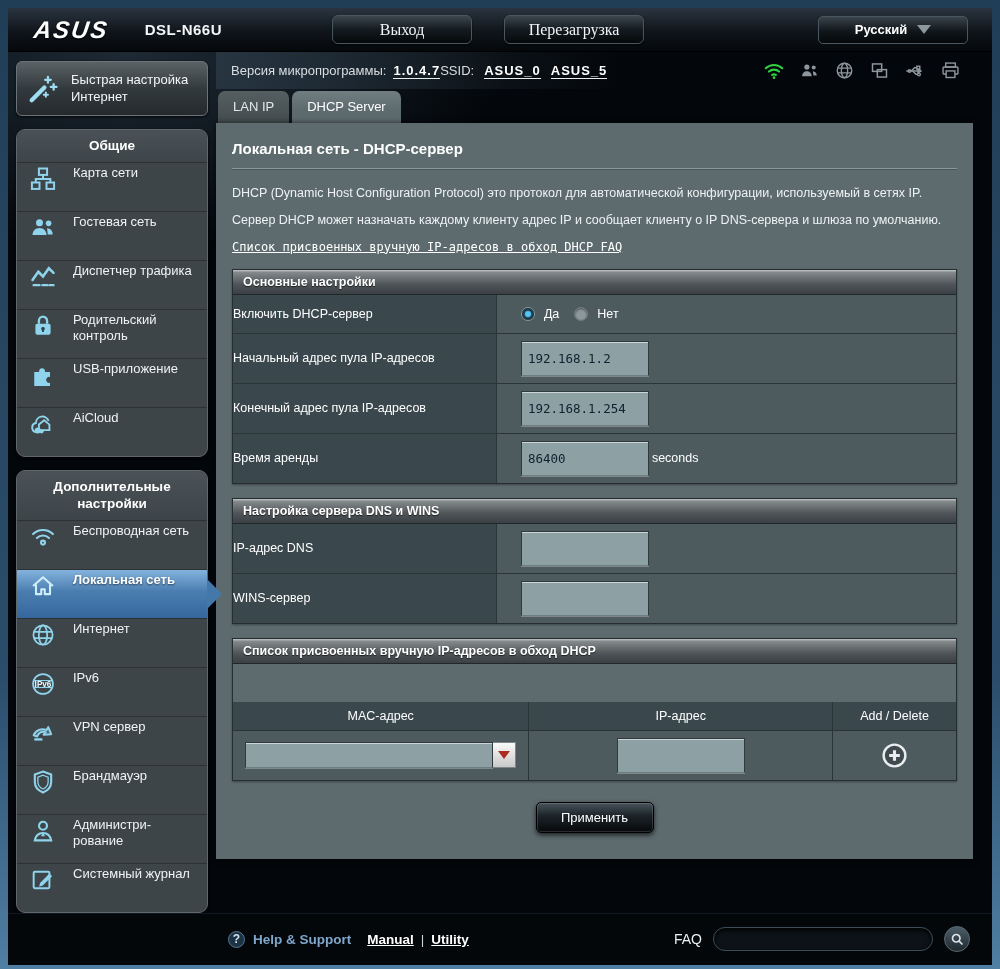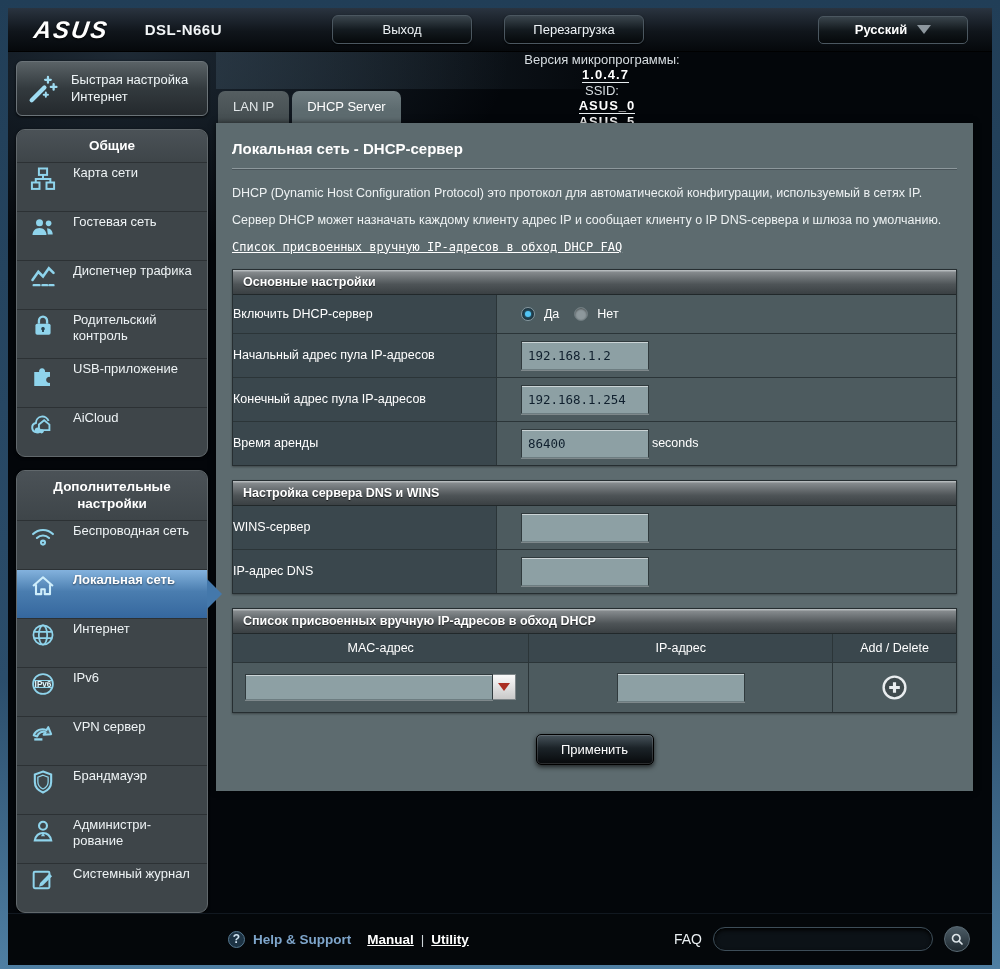--- a/index.html
+++ b/index.html
@@ -4,21 +4,21 @@
 <style>
   * { margin:0; padding:0; box-sizing:border-box; }
   html,body { width:1000px; height:969px; overflow:hidden; background:linear-gradient(180deg,#213e57 0%,#2b4d6b 70%,#4f7fa3 100%); font-family:"Liberation Sans",sans-serif; }
   .frame { position:absolute; top:8px; left:8px; right:8px; bottom:9px; background:#000; display:flex; flex-direction:column; }
 
   
   .topbar { height:44px; flex:none; display:flex; align-items:center; padding-left:26px;
     background:linear-gradient(180deg,#2a3440 0%,#10151b 55%,#05080b 100%); border-bottom:1px solid #000; }
   .brand-logo { color:#fff; font-size:24px; font-weight:bold; font-style:italic; letter-spacing:2px; transform:skewX(-8deg); text-shadow:0 1px 2px #000; }
   .brand-model { color:#f2f5f7; font-size:15px; font-weight:bold; margin-left:20px; letter-spacing:.5px;padding-left:16px; }
-  .top-btn { width:140px; height:29px; border-radius:6px; color:#eef3f6; font-size:13px; font-family:Liberation Sans, sans-serif;
+  .top-btn { width:140px; height:29px; border-radius:6px; color:#eef3f6; font-size:16px; font-family:Liberation Serif, serif;
     background:linear-gradient(180deg,#3b464e 0%,#141b20 50%,#05080a 100%); border:1px solid #4b5760; box-shadow:0 1px 2px rgba(0,0,0,.7); cursor:pointer; }
   .btn-logout { margin-left:110px; }
   .btn-reboot { margin-left:32px; }
   .lang-select { margin-left:auto; margin-right:24px; width:150px; height:28px; border-radius:5px; display:flex; align-items:center; justify-content:center; gap:10px;
     background:linear-gradient(180deg,#39444c 0%,#10161a 55%,#05080a 100%); border:1px solid #4b5760; color:#fff; font-size:13px; font-weight:bold; cursor:pointer; }
   .lang-caret { width:0; height:0; border-left:7px solid transparent; border-right:7px solid transparent; border-top:9px solid #8d979e; }
 
   
   .main { flex:1; display:flex; background:radial-gradient(ellipse 620px 320px at 12% 0%, rgba(92,124,152,.30), transparent 62%), #03060a; }
 
@@ -36,21 +36,21 @@
   .side-item .icon { width:36px; flex:none; display:flex; justify-content:center; }
   .side-item .lbl { color:#eef3f5; font-size:13px; line-height:1.25; max-width:128px; }
   .side-item.selected { background:linear-gradient(180deg,#83b2dd 0%,#4a7daf 45%,#35679e 100%); }
   .side-item.selected .lbl { font-weight:bold; color:#fff; text-shadow:0 1px 2px rgba(0,0,0,.55); }
   .side-item.selected::after { content:""; position:absolute; right:-15px; top:50%; transform:translateY(-50%);
     border-left:15px solid #4478ab; border-top:15px solid transparent; border-bottom:15px solid transparent; }
 
   
   .content { flex:1; display:flex; flex-direction:column; padding-right:19px; min-width:0; }
   .infobar { height:37px; display:flex; align-items:center; padding-left:15px; font-size:13px; color:#d8dee2;
-    background:linear-gradient(90deg, rgba(52,70,84,.55), rgba(5,8,11,0) 55%);flex-direction:column; }
+    background:linear-gradient(90deg, rgba(52,70,84,.55), rgba(5,8,11,0) 55%); }
   .fw-val, .ssid-val { color:#fff; font-weight:bold; border-bottom:1px solid #e8edf0; letter-spacing:1px; cursor:pointer; }
   .fw-val { margin-left:7px; }
   .ssid-label { }
   .ssid-val { margin-left:10px; }
   .status-icons { margin-left:auto; margin-right:12px; display:flex; align-items:center; gap:14px; }
   .status-icons svg { display:block; cursor:pointer; }
 
   .tabs { height:34px; display:flex; align-items:flex-end; gap:3px; padding-left:2px; }
   .tab { padding:8px 15px 9px; border-radius:7px 7px 0 0; font-size:13px; cursor:pointer; }
   .tab-inactive { background:linear-gradient(180deg,#555e61,#434c4f); color:#e3e8ea; }
@@ -65,31 +65,31 @@
   .section { border:1px solid #262e31; margin-top:14px; box-shadow:0 1px 2px rgba(0,0,0,.35); }
   .section-header { height:25px; line-height:24px; padding-left:10px; color:#fff; font-weight:bold; font-size:12.5px;
     background:linear-gradient(180deg,#c2c7c9 0%,#84898c 10%,#4e5457 60%,#3a4043 100%);
     border-bottom:1px solid #21282a; text-shadow:0 1px 1px rgba(0,0,0,.65); }
   .form-row { display:flex; }
   .form-row + .form-row { border-top:1px solid #2b3538; }
   .cell-label { width:36.5%; flex:none; background:#3a474d; color:#fff; padding:11px 0; font-size:12.5px; border-right:1px solid #2b3538; display:flex; align-items:center; }
   .cell-value { flex:1; background:#4d5b5f; padding:7px 24px; display:flex; align-items:center; gap:3px; min-height:38px; }
   .unit { color:#fff; font-size:12.5px; }
 
-  .text-input { width:128px; height:29px; background:#8da0a4; border:1px solid #303a3d; border-bottom-color:#6d7d81; color:#10202e;
+  .text-input { width:128px; height:35px; background:#8da0a4; border:1px solid #303a3d; border-bottom-color:#6d7d81; color:#10202e;
     font-family:"DejaVu Sans Mono",monospace; font-size:12.5px; padding:0 6px;
     box-shadow:inset 0 1px 0 rgba(255,255,255,.55), 0 1px 0 rgba(255,255,255,.28); }
 
   .radio { width:14px; height:14px; border-radius:50%; display:inline-block; position:relative; cursor:pointer; }
   .radio-on { background:#16232a; border:1px solid #8b979c; }
   .radio-on::after { content:""; position:absolute; inset:3px; border-radius:50%; background:#52c5f5; box-shadow:0 0 5px #52c5f5; }
   .radio-off { background:#8d989c; border:1px solid #6d7a7e; box-shadow:inset 0 1px 2px rgba(0,0,0,.5); }
   .radio-lbl { color:#fff; font-size:12.5px; margin:0 12px 0 6px; cursor:pointer; }
 
-  .mtable-header { display:flex; background:#3a474d; }
+  .mtable-header { display:flex; background:#3a474d;margin-top:38px; }
   .mh { padding:7px 4px; text-align:center; color:#fff; font-size:12.5px; }
   .mh-mac { width:41%; border-right:1px solid #2b3538; }
   .mh-ip { width:42%; border-right:1px solid #2b3538; }
   .mh-add { flex:1; }
   .mtable-row { display:flex; border-top:1px solid #2b3538; background:#4d5b5f; }
   .mcell { display:flex; align-items:center; justify-content:center; min-height:49px; }
   .mcell-mac { width:41%; border-right:1px solid #2b3538; padding:0 12px; }
   .mcell-ip { width:42%; border-right:1px solid #2b3538; }
   .mcell-add { flex:1; }
   .combo { display:flex; width:100%; height:26px; }
@@ -399,28 +399,28 @@
               <span class="unit">seconds</span>
             </div>
           </div>
         </div>
 
         
         <div class="section">
           <div class="section-header">Настройка сервера DNS и WINS</div>
 
           <div class="form-row">
+            <div class="cell-label">IP-адрес DNS</div>
+            <div class="cell-value">
+              <input class="text-input" type="text" value="" style="">
+            </div>
+          </div>
+
+          <div class="form-row">
             <div class="cell-label">WINS-сервер</div>
-            <div class="cell-value">
-              <input class="text-input" type="text" value="" style="">
-            </div>
-          </div>
-
-          <div class="form-row">
-            <div class="cell-label">IP-адрес DNS</div>
             <div class="cell-value">
               <input class="text-input" type="text" value="" style="">
             </div>
           </div>
         </div>
 
         
         <div class="section">
           <div class="section-header">Список присвоенных вручную IP-адресов в обход DHCP</div>
 

